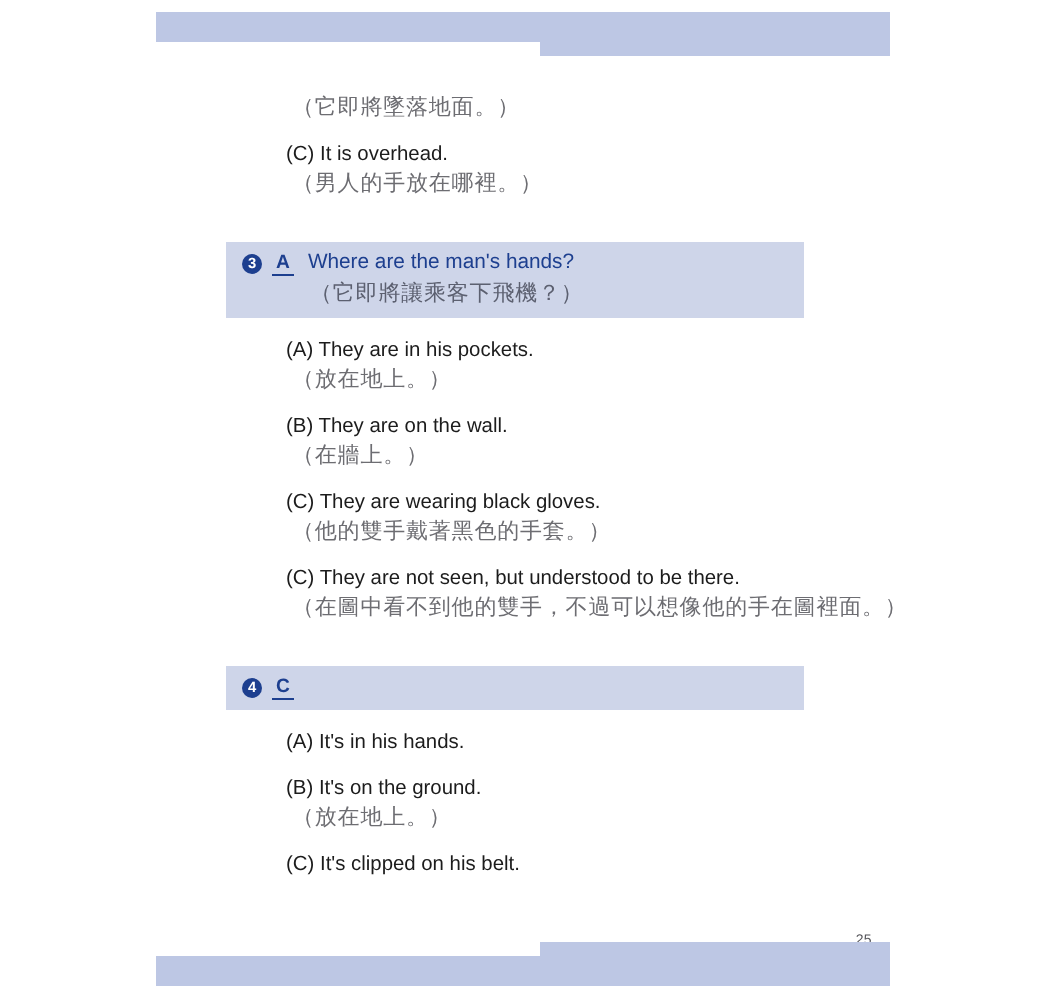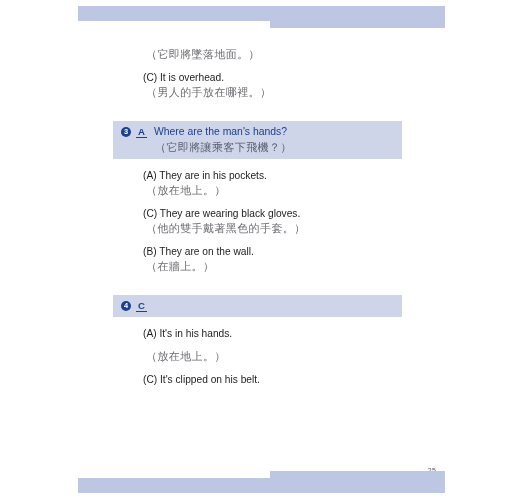--- a/index.html
+++ b/index.html
@@ -180,42 +180,47 @@
         <div class="q-text">Where are the man's hands?</div>
       </div>
       <div class="cn-line">（它即將讓乘客下飛機？）</div>
     </div>
     <div class="q-options">
       <div class="option">
         <div class="option-en"><span>(A)</span> <span>They are in his pockets.</span></div>
         <div class="cn-line">（放在地上。）</div>
       </div>
       <div class="option">
+        <div class="option-en"><span>(B)</span> <span>They are on the wall.</span></div>
+        <div class="cn-line">（在牆上。）</div>
+      </div>
+      <div class="option">
         <div class="option-en"><span>(C)</span> <span>They are wearing black gloves.</span></div>
         <div class="cn-line">（他的雙手戴著黑色的手套。）</div>
       </div>
       <div class="option">
-        <div class="option-en"><span>(B)</span> <span>They are on the wall.</span></div>
-        <div class="cn-line">（在牆上。）</div>
+        <div class="option-en"><span>(C)</span> <span>They are not seen, but understood to be there.</span></div>
+        <div class="cn-line">（在圖中看不到他的雙手，不過可以想像他的手在圖裡面。）</div>
       </div>
     </div>
   </div>
 
   <div class="question-block">
     <div class="q-header">
       <div class="q-title-row">
         <div class="q-num">4</div>
         <div class="q-answer">C</div>
       </div>
     </div>
     <div class="q-options">
       <div class="option">
         <div class="option-en"><span>(A)</span> <span>It's in his hands.</span></div>
       </div>
       <div class="option">
+        <div class="option-en"><span>(B)</span> <span>It's on the ground.</span></div>
         <div class="cn-line">（放在地上。）</div>
       </div>
       <div class="option">
         <div class="option-en"><span>(C)</span> <span>It's clipped on his belt.</span></div>
 
       </div>
     </div>
   </div>
 
 </div>

